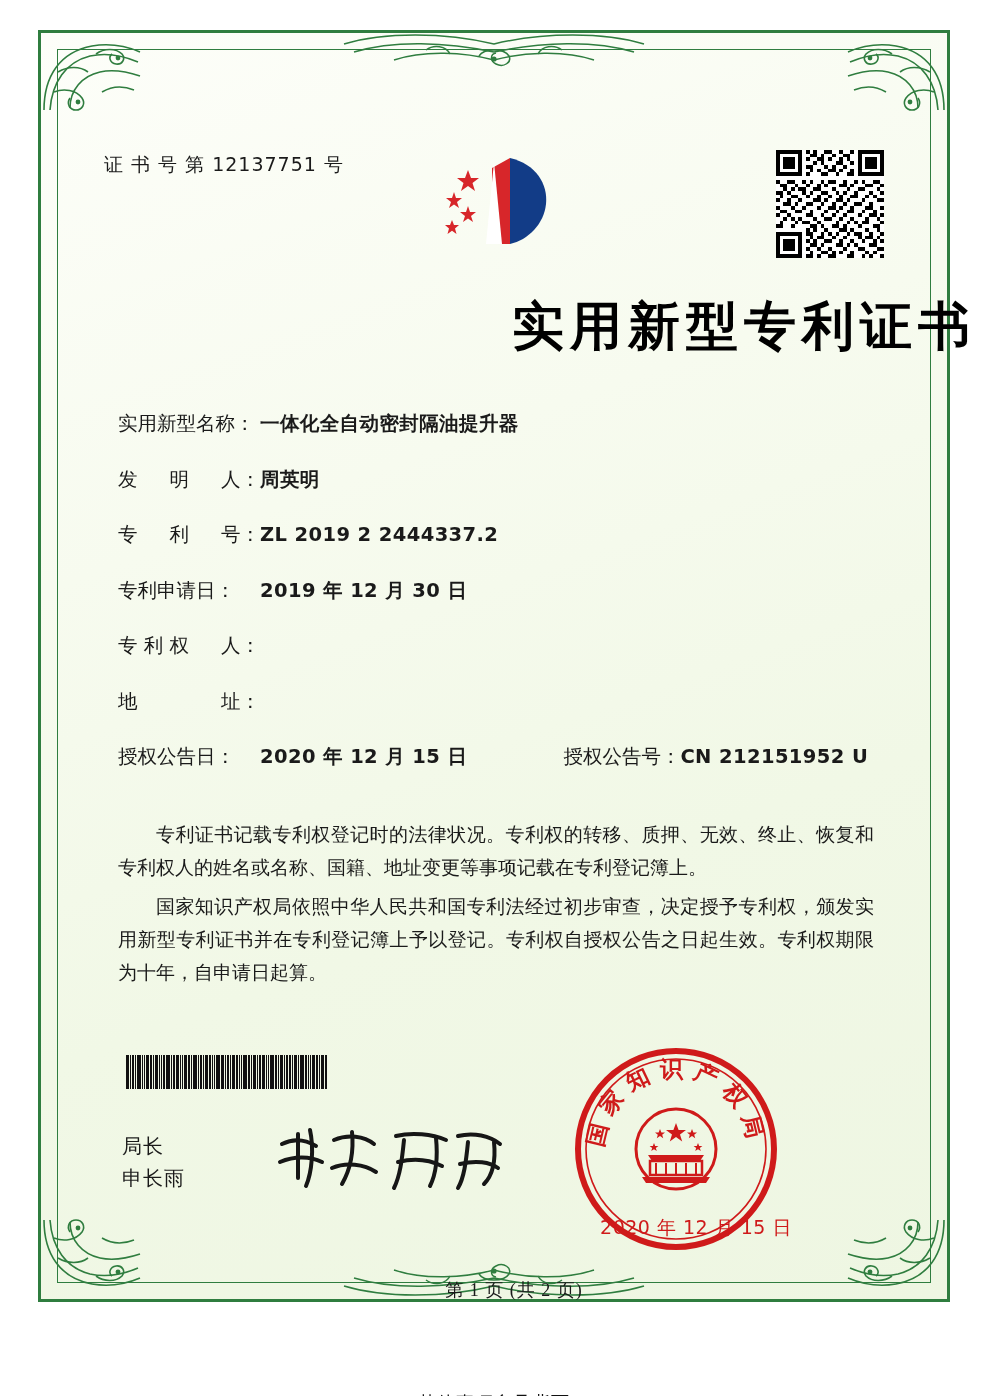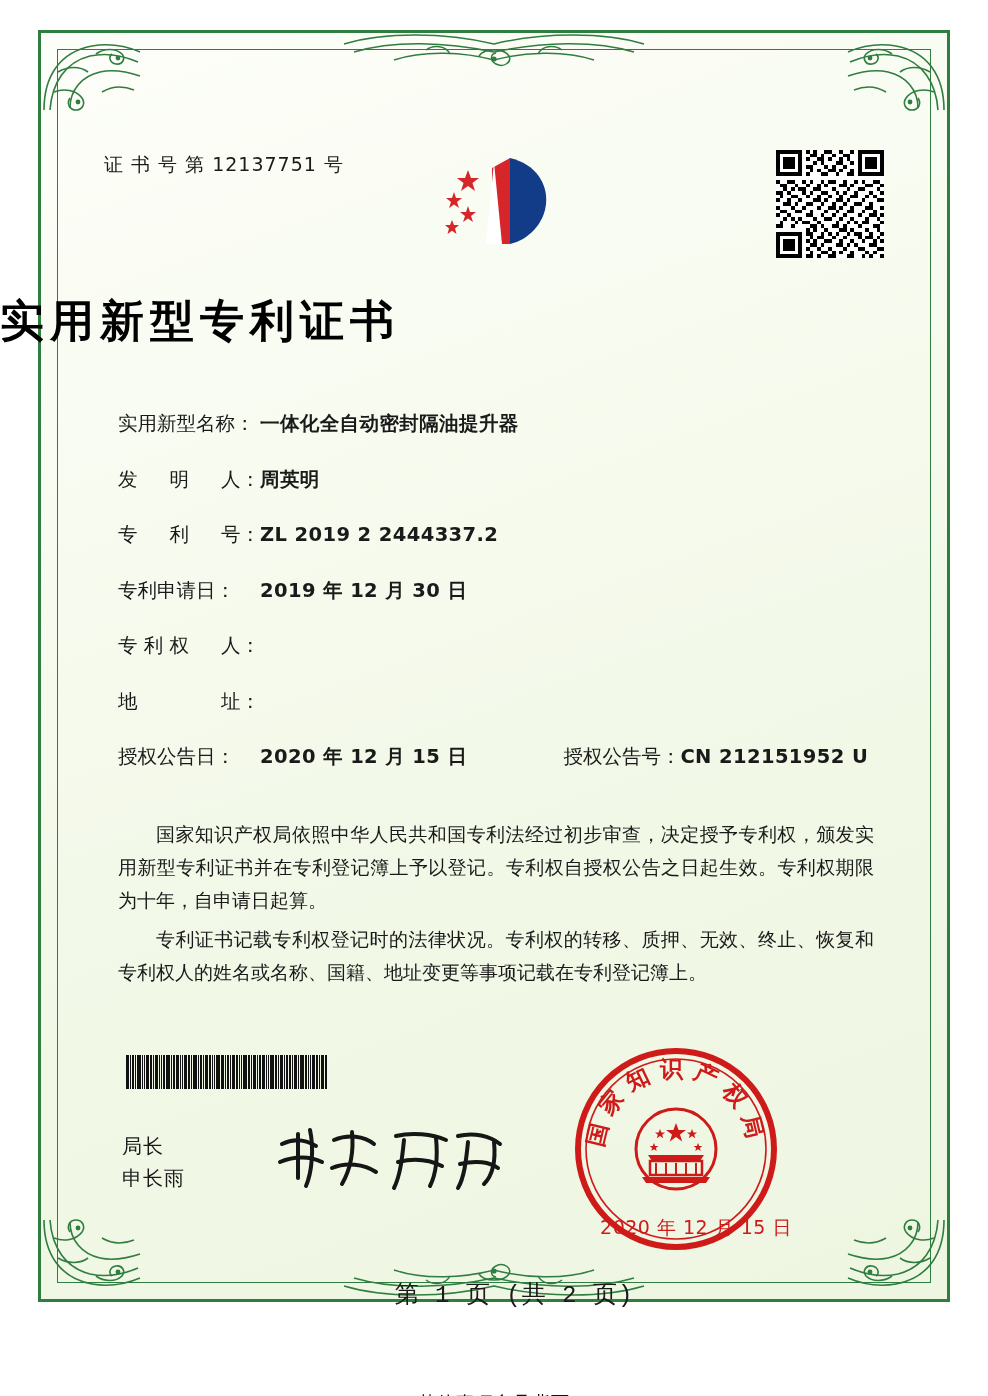--- a/index.html
+++ b/index.html
@@ -106,22 +106,22 @@
     width: 108px;
     height: 108px;
   }
   .qr svg { display: block; width:100%; height:100%; }
 
   
   .doc-title {
     position: absolute;
     left: 0; right: 12px;
     top: 292px;
-    text-align: left;
-    font-size: 44px;
+    text-align: right;
+    font-size: 52px;
     font-weight: bold;
     letter-spacing: 6px;
     font-family: "DejaVu Sans", "Liberation Sans", sans-serif;
     color: #000;
   }
 
   
   .fields {
     position: absolute;
     left: 118px;
@@ -228,22 +228,22 @@
     font-family: "DejaVu Sans", "Liberation Sans", sans-serif;
     letter-spacing: 0.5px;
   }
 
   
   .page-num {
     position: absolute;
     left: 0; right: 0;
     top: 1278px;
     text-align: center;
-    font-size: 24px;
-    font-family: Liberation Mono, monospace;
+    font-size: 18px;
+    font-family: Liberation Serif, serif;
     letter-spacing: 1px;
     padding-left: 40px;
   }
   .back-note {
     position: absolute;
     left: 0; right: 0;
     top: 1355px;
     text-align: center;
     font-size: 18px;
     font-family: "DejaVu Sans", "Liberation Sans", sans-serif;
@@ -625,22 +625,22 @@
 
     <div class="field-row dual">
       <span class="field-label">授权公告日：</span>
       <span class="field-value">2020 年 12 月 15 日</span>
       <span class="second-label">授权公告号：</span>
       <span class="field-value">CN 212151952 U</span>
     </div>
   </div>
 
   <div class="paragraphs">
+    <p>专利证书记载专利权登记时的法律状况。专利权的转移、质押、无效、终止、恢复和专利权人的姓名或名称、国籍、地址变更等事项记载在专利登记簿上。</p>
     <p>国家知识产权局依照中华人民共和国专利法经过初步审查，决定授予专利权，颁发实用新型专利证书并在专利登记簿上予以登记。专利权自授权公告之日起生效。专利权期限为十年，自申请日起算。</p>
-    <p>专利证书记载专利权登记时的法律状况。专利权的转移、质押、无效、终止、恢复和专利权人的姓名或名称、国籍、地址变更等事项记载在专利登记簿上。</p>
   </div>
 
   <div class="barcode">
     <i style="width:3px"></i>
       <i style="width:1px"></i>
       <i style="width:2px"></i>
       <i style="width:1px"></i>
     <i style="width:4px"></i>
       <i style="width:1px"></i>
       <i style="width:1px"></i>

